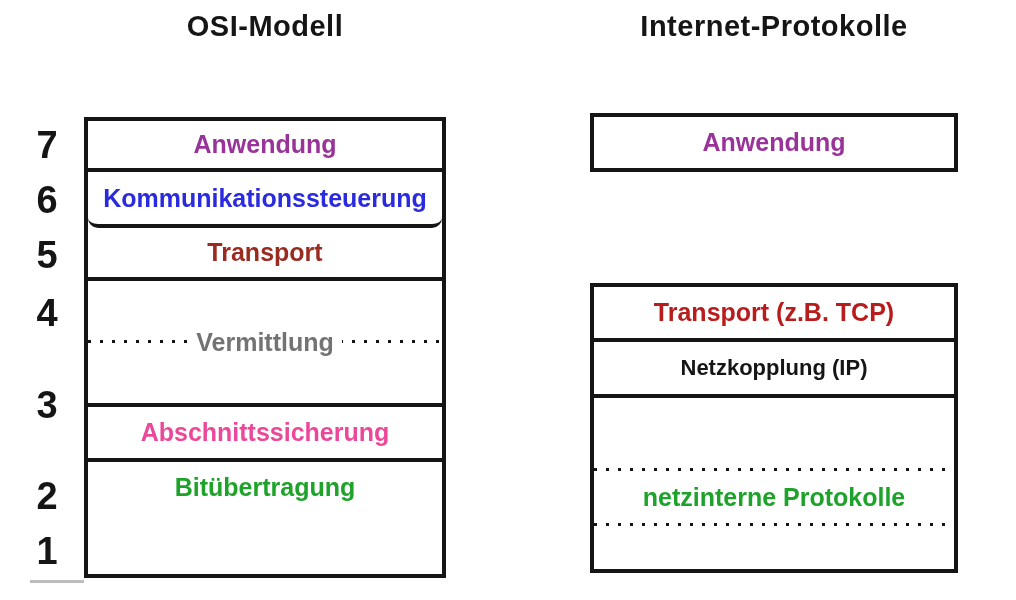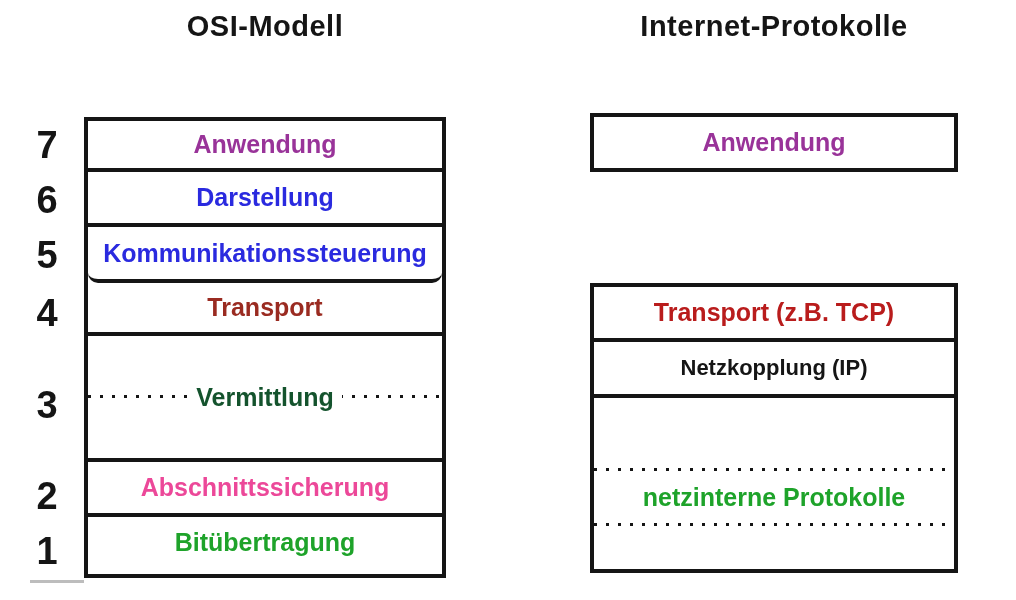--- a/index.html
+++ b/index.html
@@ -155,32 +155,29 @@
   <div class="lnum" style="top:236px">5</div>
   <div class="lnum" style="top:294px">4</div>
   <div class="lnum" style="top:386px">3</div>
   <div class="lnum" style="top:477px">2</div>
   <div class="lnum" style="top:532px">1</div>
 
   <div id="osi-box">
     <div class="orow h51">
       <span style="color: rgb(153, 51, 153);">Anwendung</span>
     </div>
-    <div class="orow h55">
-      <span style="color: rgb(42, 42, 223);">Darstellung</span>
-    </div>
     <div class="orow h56">
       <span style="color: rgb(42, 42, 223);">Kommunikationssteuerung</span>
     </div>
     <div class="orow h59">
       <span style="color: rgb(154, 43, 33);">Transport</span>
     </div>
     <div class="orow h126">
       <div class="dotline dot-center"></div>
-      <span class="over-dots" style="color: #14532d;">Vermittlung</span>
+      <span class="over-dots" style="color: #737373;">Vermittlung</span>
     </div>
     <div class="orow h55">
       <span style="color: #ec4899;">Abschnittssicherung</span>
     </div>
     <div class="orow h51 last">
       <span style="color: rgb(30, 163, 42);">Bitübertragung</span>
     </div>
   </div>
 
   <div id="r-app">

